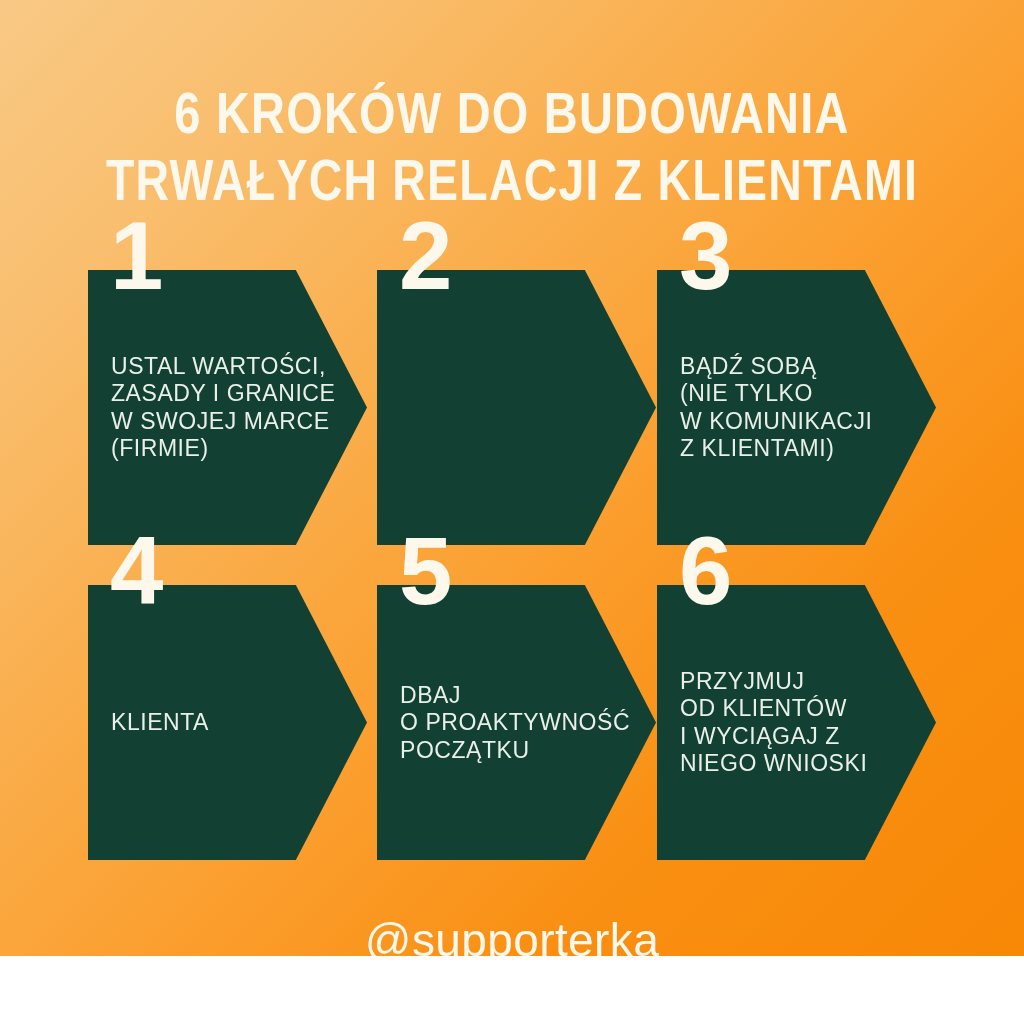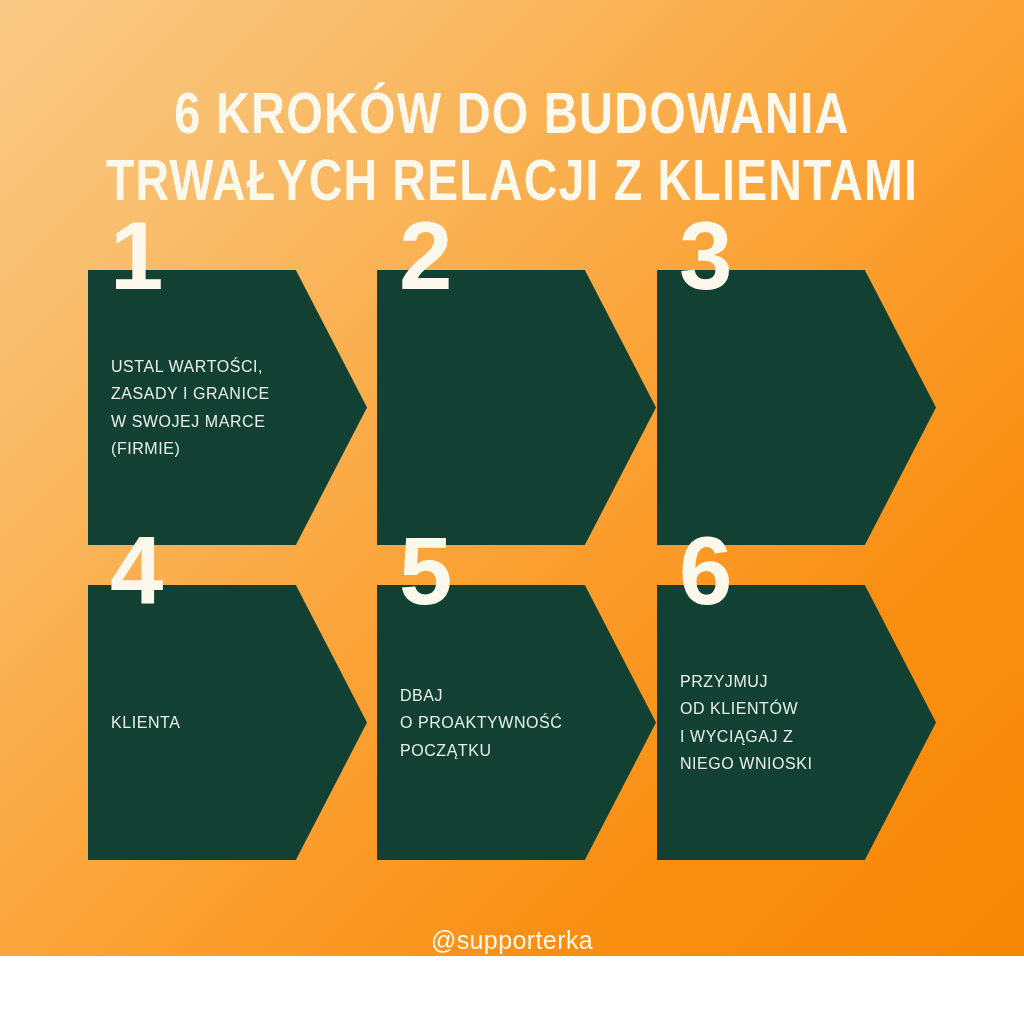--- a/index.html
+++ b/index.html
@@ -86,21 +86,21 @@
 
   .step-text {
     position:absolute;
     left:23px;
     top:50%;
     transform:translateY(-50%);
     width:200px;
     color:#E9F0E9;
     font-family:"Liberation Sans", sans-serif;
     font-weight:normal;
-    font-size:16px;
+    font-size:23px;
     line-height:27.5px;
     letter-spacing:0.55px;
     text-transform:uppercase;
     z-index:2;
   }
   .step-text .tline { display:block; white-space:nowrap; }
 
   
   .col-1 { left:0px;   }
   .col-2 { left:289px; }
@@ -110,21 +110,21 @@
 
   
   #footer-handle {
     position:absolute;
     left:0; right:0;
     top:918px;
     text-align:center;
     color:#FDF8EC;
     font-family:"Liberation Sans", sans-serif;
     font-weight:normal;
-    font-size:25px;
+    font-size:46px;
     line-height:44px;
     letter-spacing:0.4px;
   }
 </style>
 </head>
 <body>
 
 <div id="poster">
 
   <div id="title-block">
@@ -146,20 +146,26 @@
     </div>
 
     <div class="step-card col-2 row-1">
       <div class="card-shape"></div>
       <div class="step-number">2</div>
     </div>
 
     <div class="step-card col-3 row-1">
       <div class="card-shape"></div>
       <div class="step-number">3</div>
+      <div class="step-text">
+          <span class="tline">BĄDŹ SOBĄ</span>
+          <span class="tline">(NIE TYLKO</span>
+          <span class="tline">W KOMUNIKACJI</span>
+          <span class="tline">Z KLIENTAMI)</span>
+        </div>
     </div>
 
     <div class="step-card col-1 row-2">
       <div class="card-shape"></div>
       <div class="step-number">4</div>
       <div class="step-text">
           <span class="tline">KLIENTA</span>
         </div>
     </div>
 

